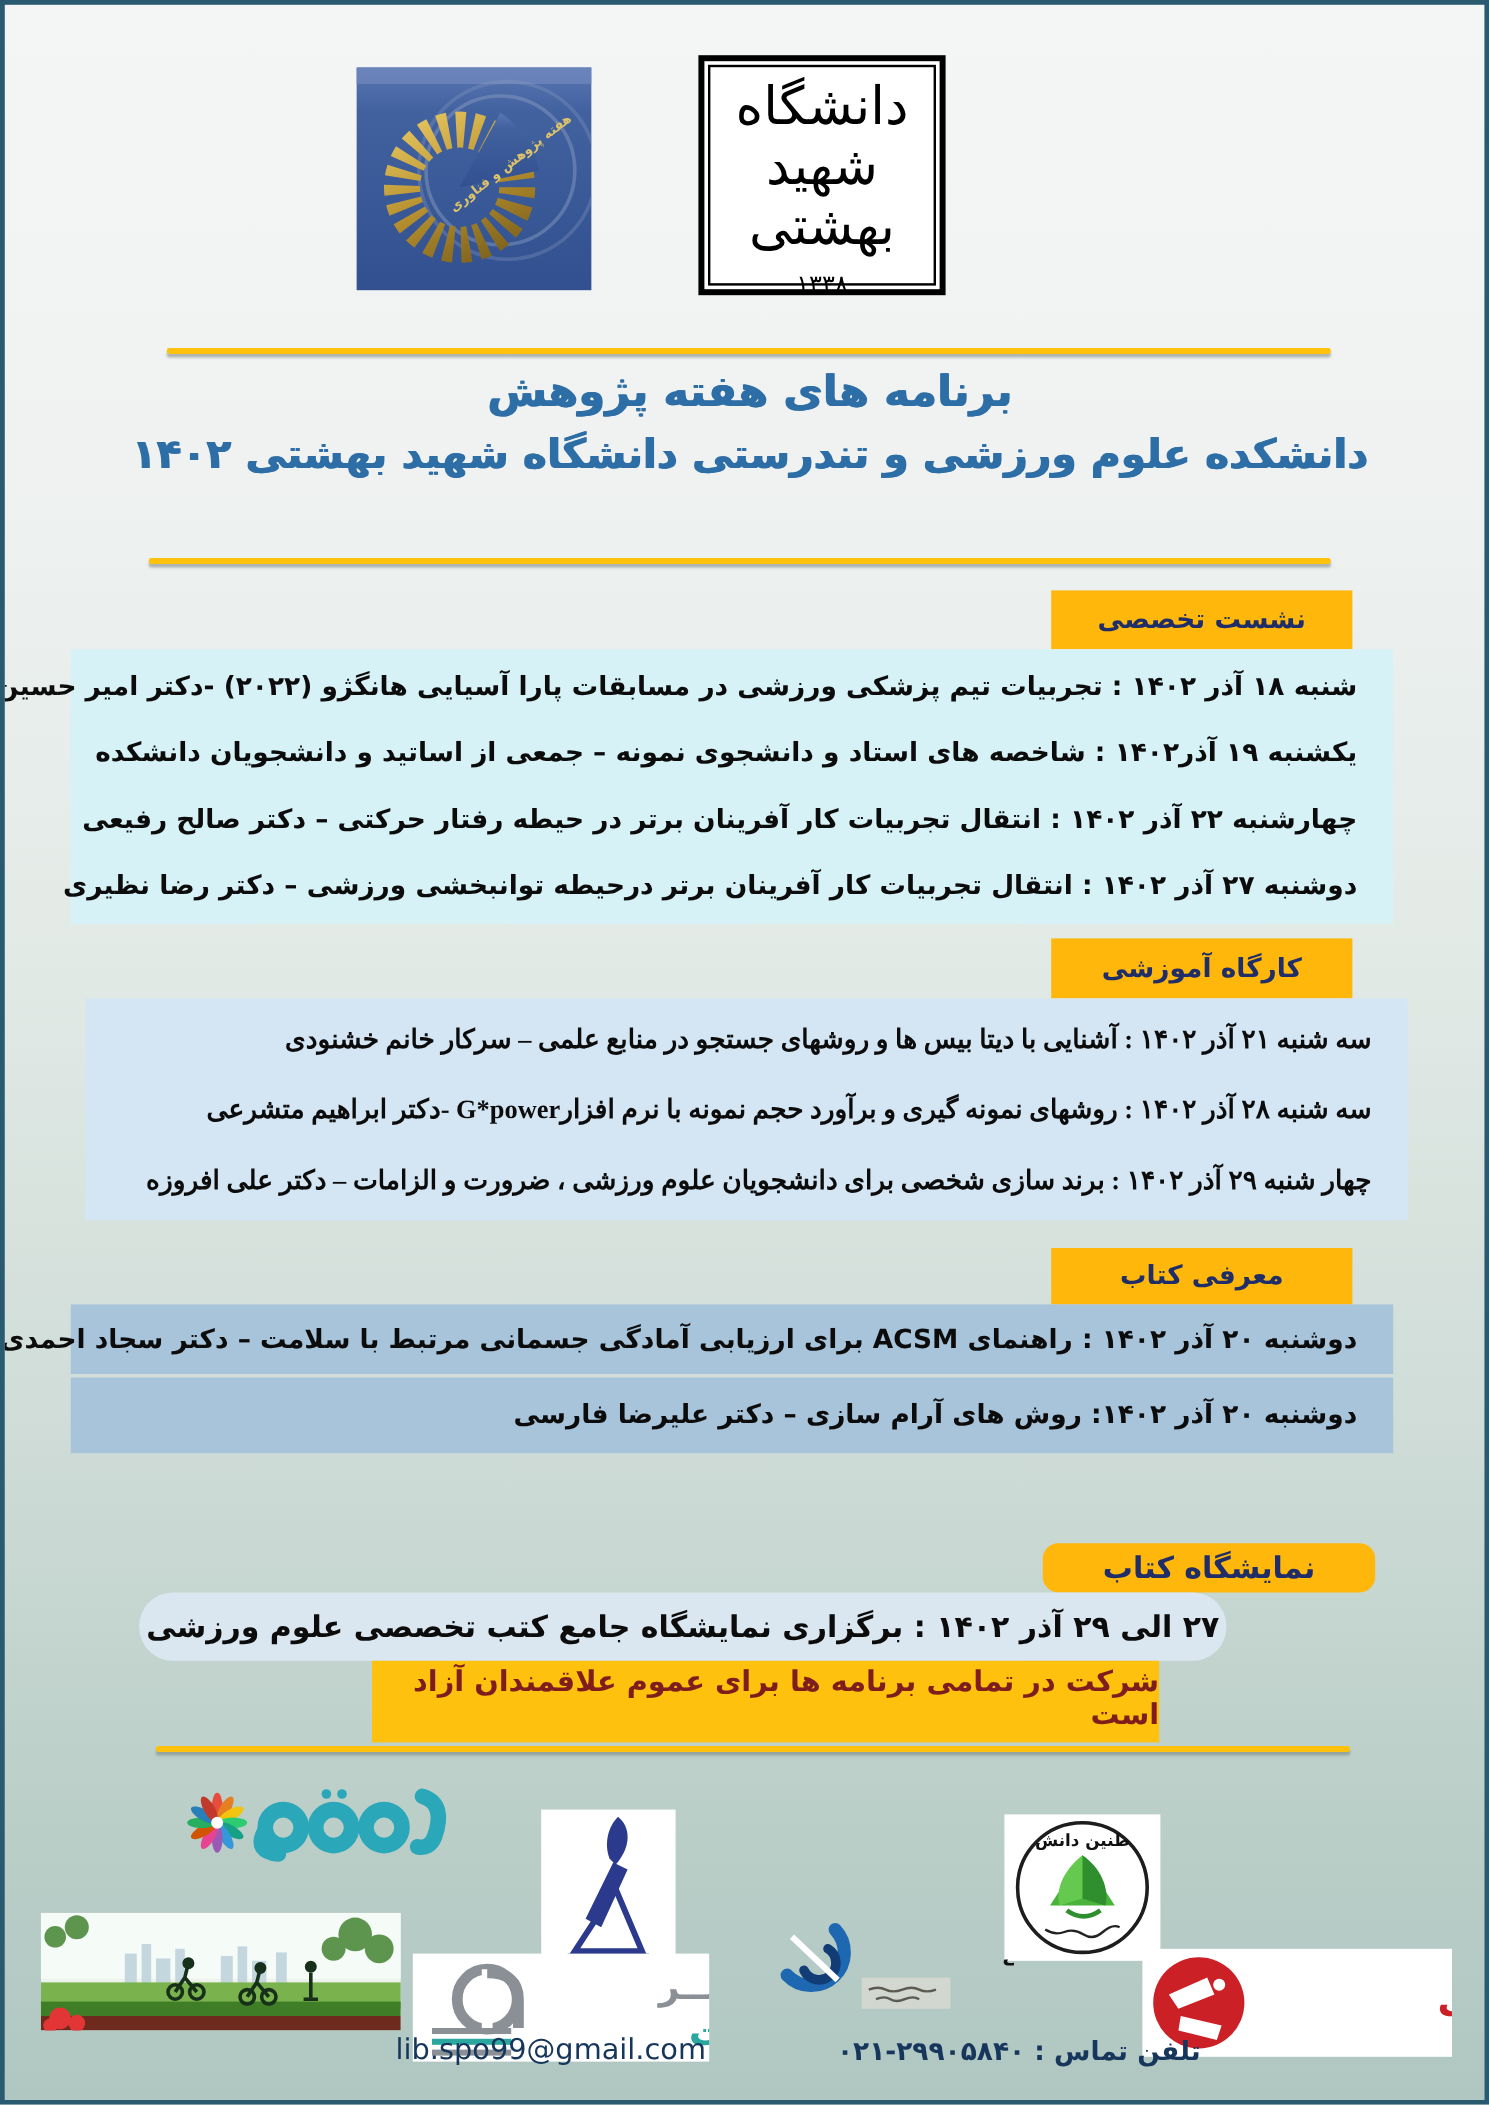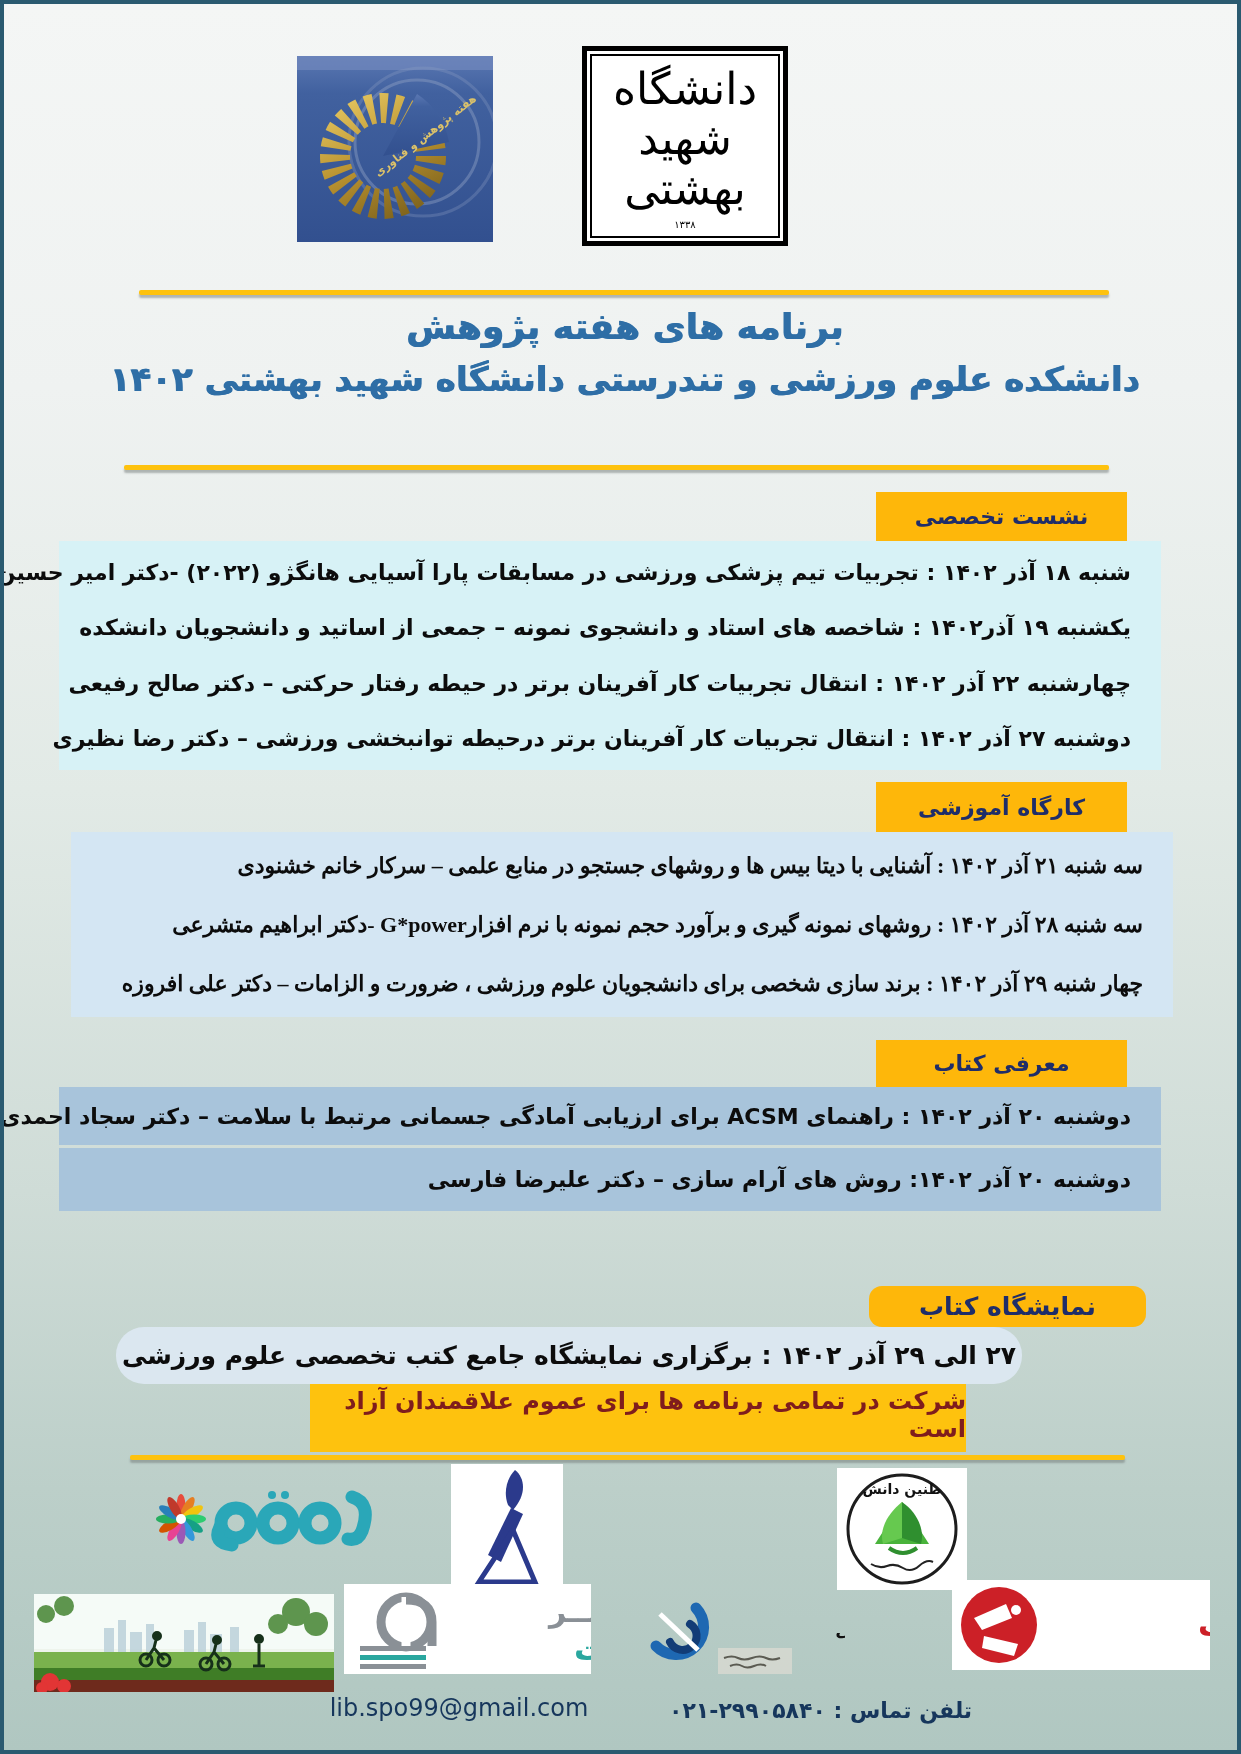--- a/index.html
+++ b/index.html
@@ -9,21 +9,21 @@
     background:linear-gradient(180deg,#f4f6f5 0%,#eff2f1 22%,#e2eae6 45%,#cfdcd7 68%,#bccfc9 85%,#b0c7c1 100%);
     font-family:"DejaVu Sans","Liberation Sans",sans-serif;
   }
   .abs{position:absolute;}
   
   .emblem{left:293px;top:52px;width:196px;height:186px;}
   .uni-logo{left:578px;top:42px;width:206px;height:200px;background:#fff;border:5px solid #000;box-sizing:border-box;}
   .uni-inner{position:absolute;inset:3px;border:2px solid #000;direction:rtl;text-align:center;
     font-family:"DejaVu Serif","Liberation Serif",serif;font-weight:normal;color:#000;padding-top:8px;box-sizing:border-box;}
   .uni-inner .w{font-size:44px;line-height:50px;display:block;letter-spacing:-2px;}
-  .uni-inner .y{font-size:10px;line-height:18px;display:block;margin-top:2px;}
+  .uni-inner .y{font-size:20px;line-height:18px;display:block;margin-top:13px;}
   
   .rule{background:#fec20e;height:5px;border-radius:2px;box-shadow:0 3px 2px rgba(110,118,115,.5);}
   .rule1{left:135px;top:286px;width:970px;}
   .rule2{left:120px;top:461px;width:985px;}
   .rule3{left:126px;top:1451px;width:995px;}
   
   .title{left:0;top:297px;width:1241px;text-align:center;direction:rtl;color:#2e6ea6;font-weight:bold;}
   .title .t1{font-size:36px;line-height:52px;text-shadow:1px 0 0 #2e6ea6;}
   .title .t2{font-size:34px;line-height:52px;text-shadow:1px 0 0 #2e6ea6;}
   
@@ -44,23 +44,23 @@
   .row3c{top:1218px;height:63px;}
   .row3{display:flex;align-items:center;padding:0 30px 0 12px;direction:rtl;box-sizing:border-box;
     color:#0c0c0c;font-weight:bold;font-size:22px;white-space:nowrap;}
   .box4{left:112px;top:1323px;width:906px;height:57px;background:#dbe7f0;direction:rtl;
     display:flex;align-items:center;justify-content:center;color:#0c0c0c;font-weight:bold;font-size:25px;border-radius:28px;}
   .notice{left:306px;top:1380px;width:656px;height:68px;background:#fec20e;direction:rtl;
     display:flex;align-items:flex-end;justify-content:center;padding-bottom:9px;box-sizing:border-box;
     color:#7f1d1d;font-weight:bold;font-size:24px;}
   
   .plogo{background:transparent;}
-  .whitebox{background:#fff;}
+  .whitebox{background:#fff;margin-top:44px;}
   .contact-email{left:320px;top:1690px;width:270px;text-align:center;color:#16365c;font-size:24px;}
-  .contact-phone{left:665px;top:1694px;width:360px;text-align:left;direction:rtl;color:#16365c;font-size:22px;font-weight:bold;}
+  .contact-phone{left:665px;top:1694px;width:360px;text-align:center;direction:rtl;color:#16365c;font-size:22px;font-weight:bold;}
   .ltr{direction:ltr;unicode-bidi:isolate;}
 </style>
 </head>
 <body>
 
 <div class="poster">
 
   <div class="abs emblem">
     <svg width="196" height="186" viewBox="0 0 196 186">
       <defs>

